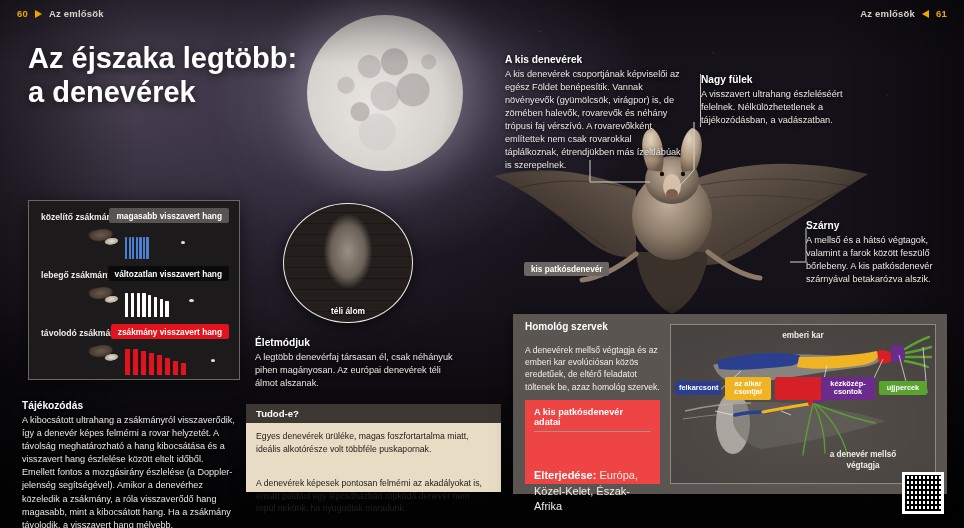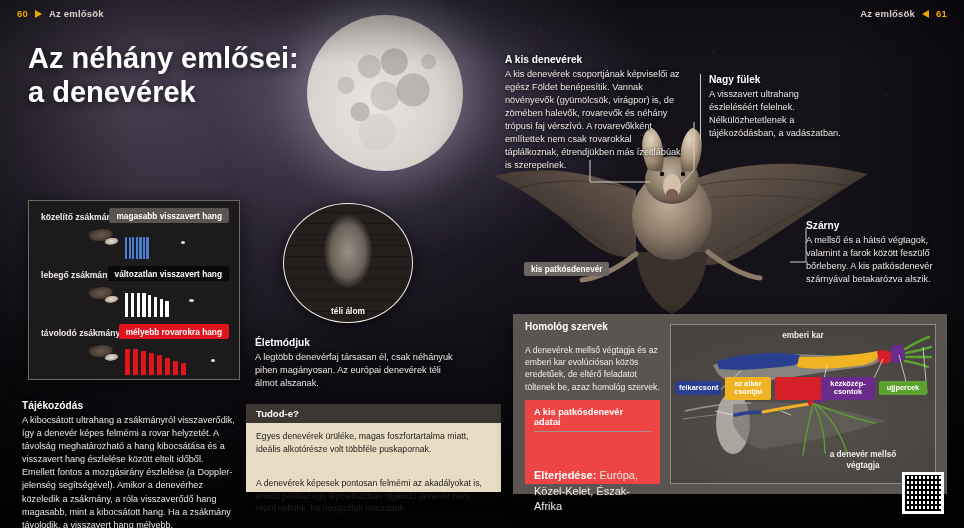--- a/index.html
+++ b/index.html
@@ -93,21 +93,21 @@
   .lede{
     position:absolute; left:29px; top:110px; width:255px;
     color:#e2ded9; font-size:10.4px; line-height:1.52;
     text-shadow:0 1px 5px rgba(0,0,0,.8);
   }
 
   
   .callout{ position:absolute; color:#eae6e1; text-shadow:0 1px 4px rgba(0,0,0,.9); }
   .callout h4{ font-size:10.2px; font-weight:bold; color:#fff; margin-bottom:3px; }
   .callout p{ font-size:9.2px; line-height:1.42; }
-  .callout.withbar{ border-left:1.6px solid #cfc9c3; padding-left:8px; }
+  .callout.withbar{ border-left:1.6px solid #cfc9c3; }
 
   #co-kis{ left:505px; top:54px; width:180px; }
   #co-ful{ left:700px; top:74px; width:150px; }
   #co-szarny{ left:806px; top:220px; width:145px; }
   #co-elet{ left:255px; top:337px; width:200px; }
   #co-tajek{ left:22px; top:400px; width:215px; }
   #co-tajek p{ font-size:9.1px; line-height:1.44; }
 
   
   .leader{ position:absolute; border-color:#d8d2cb; pointer-events:none; }
@@ -310,21 +310,21 @@
     <span class="tri"></span>
     <span>Az emlősök</span>
   </div>
   <div class="runhead runhead-right">
     <span>Az emlősök</span>
     <span class="tri"></span>
     <span class="pg">61</span>
   </div>
 
   <h1 class="title">
-    <span>Az néhány emlősei:</span>
+    <span>Az éjszaka legtöbb:</span>
     <span class="l2">a denevérek</span>
   </h1>
 
   <div class="echo">
     <div class="echo-row" style="top:4px">
       <span class="rlabel">közelítő zsákmány</span>
       <span class="rtag tag-gray">magasabb visszavert hang</span>
       <span class="moth"></span>
       <span class="bars" style="gap: 1.4px;">
           <i style="width: 2.2px; height: 22px; background: rgb(74, 127, 212);"></i>
@@ -348,21 +348,21 @@
           <i style="width: 3.2px; height: 24px; background: rgb(255, 255, 255);"></i>
           <i style="width: 3.2px; height: 22px; background: rgb(255, 255, 255);"></i>
           <i style="width: 3.2px; height: 20px; background: rgb(255, 255, 255);"></i>
           <i style="width: 3.2px; height: 18px; background: rgb(255, 255, 255);"></i>
           <i style="width: 3.2px; height: 16px; background: rgb(255, 255, 255);"></i>
         </span>
       <span class="dot" style="left:160px;top:36px;width:5px;height:3px"></span>
     </div>
     <div class="echo-row" style="top:120px">
       <span class="rlabel">távolodó zsákmány</span>
-      <span class="rtag tag-red">mélyebb rovarokra hang</span>
+      <span class="rtag tag-red">zsákmány visszavert hang</span>
       <span class="moth"></span>
       <span class="bars" style="gap: 3px;">
           <i style="width: 5px; height: 26px; background: rgb(225, 19, 29);"></i>
           <i style="width: 5px; height: 26px; background: rgb(225, 19, 29);"></i>
           <i style="width: 5px; height: 24px; background: rgb(225, 19, 29);"></i>
           <i style="width: 5px; height: 22px; background: rgb(225, 19, 29);"></i>
           <i style="width: 5px; height: 20px; background: rgb(225, 19, 29);"></i>
           <i style="width: 5px; height: 17px; background: rgb(225, 19, 29);"></i>
           <i style="width: 5px; height: 14px; background: rgb(225, 19, 29);"></i>
           <i style="width: 5px; height: 12px; background: rgb(225, 19, 29);"></i>

